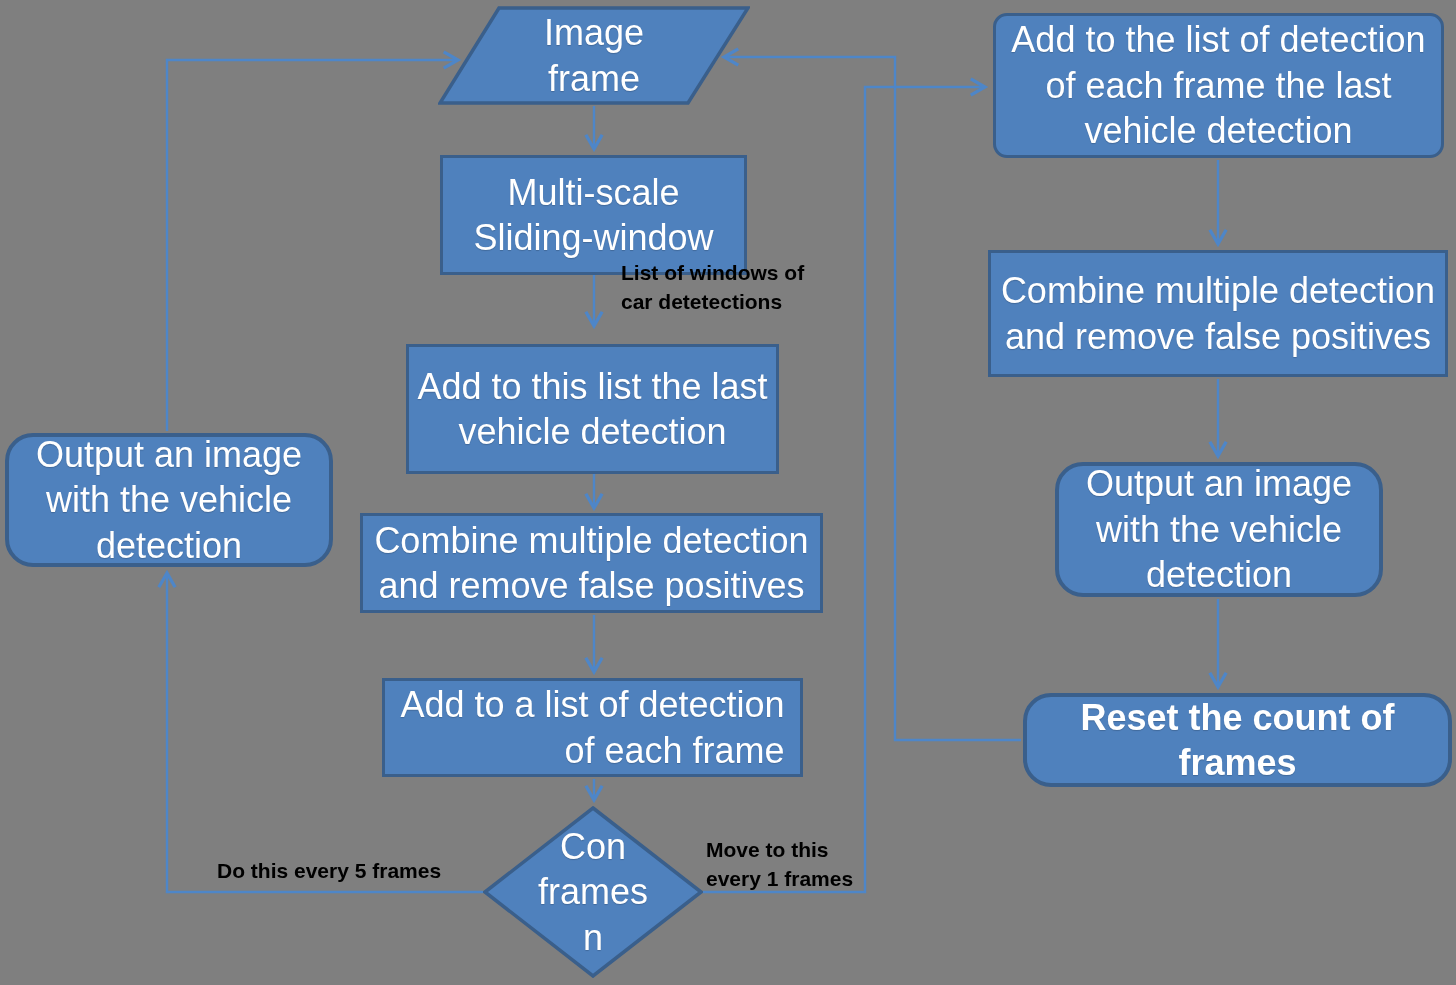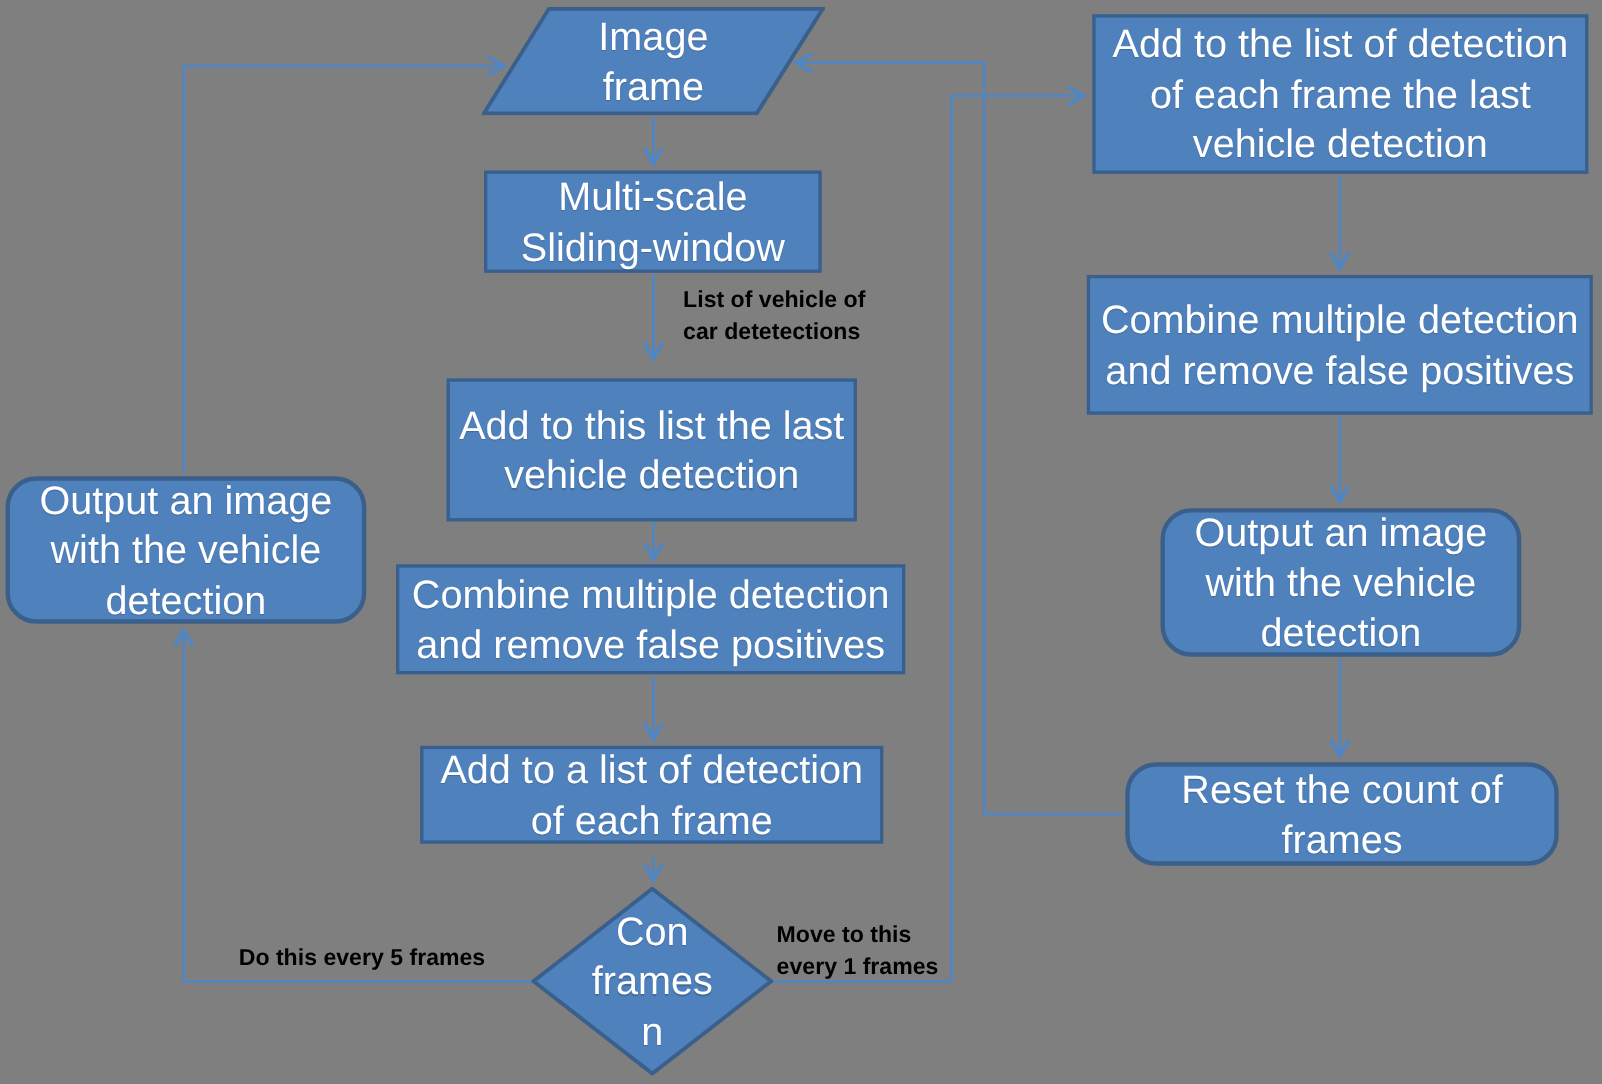--- a/index.html
+++ b/index.html
@@ -73,78 +73,78 @@
   </svg>
 
   <div class="node shape" style="left:438px;top:6px;width:312px;height:99px;">
     <svg width="312" height="99" viewBox="0 0 312 99">
       <polygon points="61,2 310,2 250,97 2,97" fill="#4f81bd" stroke="#3a5f8b" stroke-width="3.5"></polygon>
     </svg>
     <span class="label">Image
 frame</span>
   </div>
 
-  <div class="node rect" style="left:440px;top:155px;width:307px;height:93px;">
+  <div class="node rect" style="left:440px;top:155px;width:307px;height:120px;">
     <span class="label">Multi-scale
 Sliding-window</span>
   </div>
 
   <div class="node rect" style="left:406px;top:344px;width:373px;height:130px;">
     <span class="label">Add to this list the last
 vehicle detection</span>
   </div>
 
   <div class="node rect" style="left:360px;top:513px;width:463px;height:100px;">
     <span class="label">Combine multiple detection
 and remove false positives</span>
   </div>
 
-  <div class="node rect" style="left:382px;top:678px;width:421px;height:89px;">
+  <div class="node rect" style="left:382px;top:678px;width:421px;height:99px;text-align:right;">
     <span class="label">Add to a list of detection
 of each frame</span>
   </div>
 
   <div class="node shape" style="left:483px;top:806px;width:220px;height:172px;">
     <svg width="220" height="172" viewBox="0 0 220 172">
       <polygon points="110,2 218,86 110,170 2,86" fill="#4f81bd" stroke="#3a5f8b" stroke-width="3.5"></polygon>
     </svg>
     <span class="label">Con
 frames
 n</span>
   </div>
 
   <div class="node rounded" style="left:5px;top:433px;width:328px;height:134px;">
     <span class="label">Output an image
 with the vehicle
 detection</span>
   </div>
 
-  <div class="node rect" style="left:993px;top:13px;width:451px;height:145px;">
+  <div class="node rect" style="left:993px;top:13px;width:451px;height:145px;border-radius:14px;">
     <span class="label">Add to the list of detection
 of each frame the last
 vehicle detection</span>
   </div>
 
   <div class="node rect" style="left:988px;top:250px;width:460px;height:127px;">
     <span class="label">Combine multiple detection
 and remove false positives</span>
   </div>
 
   <div class="node rounded" style="left:1055px;top:462px;width:328px;height:135px;">
     <span class="label">Output an image
 with the vehicle
 detection</span>
   </div>
 
-  <div class="node rounded" style="left:1023px;top:693px;width:394px;height:94px;">
+  <div class="node rounded" style="left:1023px;top:693px;width:429px;height:94px;font-weight:bold;">
     <span class="label">Reset the count of
 frames</span>
   </div>
 
-  <div class="annotation" style="left:621px;top:259px;">List of vehicle of
+  <div class="annotation" style="left:621px;top:259px;">List of windows of
 car detetections</div>
 
   <div class="annotation" style="left:217px;top:857px;">Do this every 5 frames</div>
 
   <div class="annotation" style="left:706px;top:836px;">Move to this
 every 1 frames</div>
 
 </div>
 
 </body></html>

